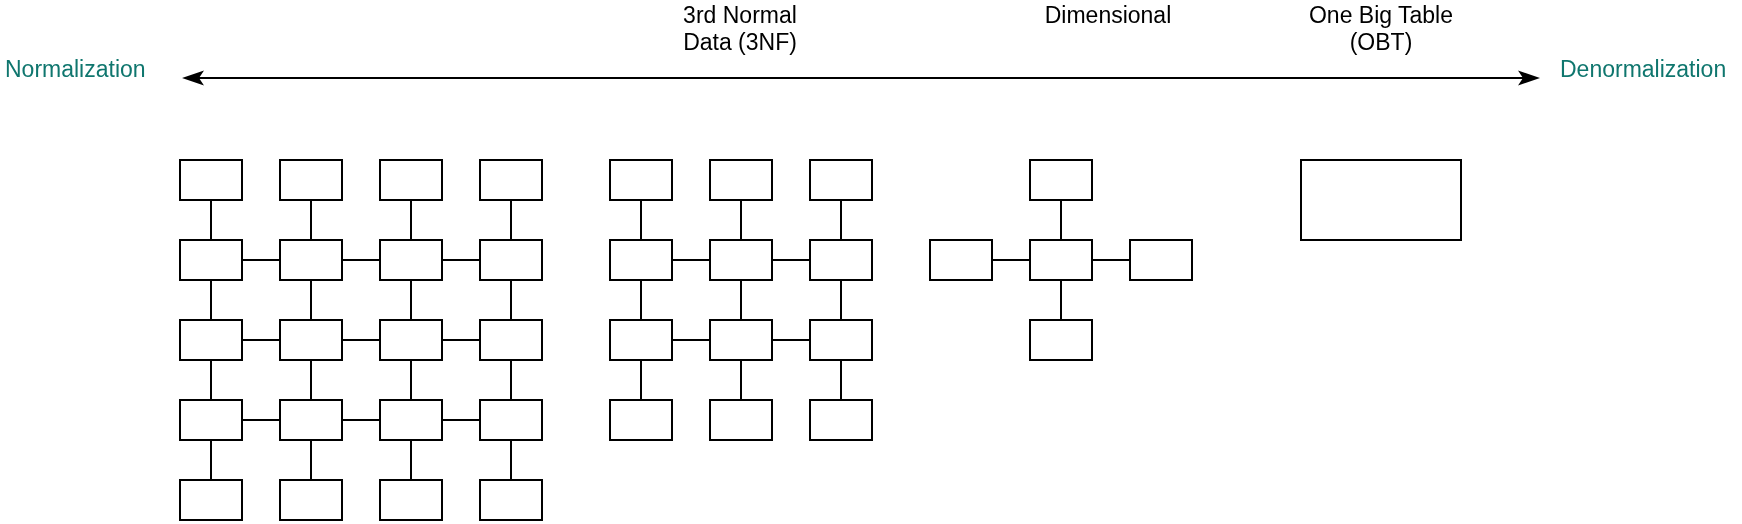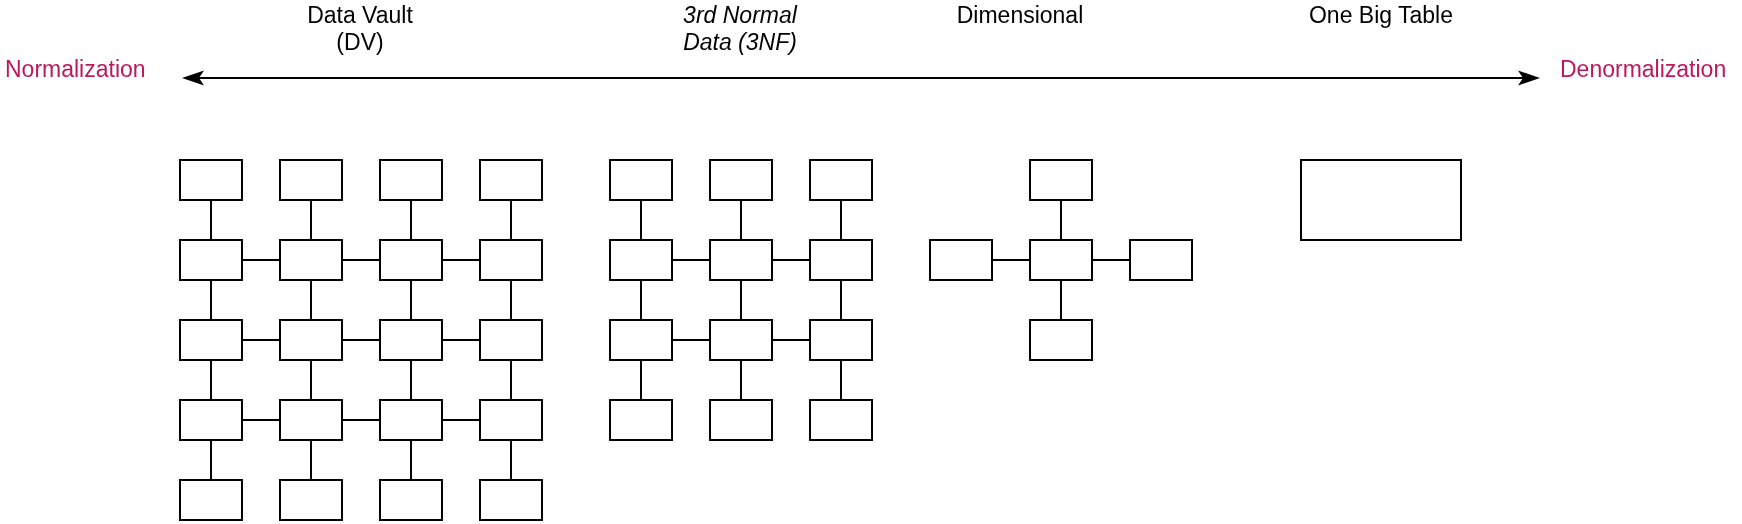--- a/index.html
+++ b/index.html
@@ -14,21 +14,21 @@
     background: #ffffff;
     overflow: hidden;
     font-family: "Liberation Sans", sans-serif;
     color: #000000;
   }
   .side-label {
     position: absolute;
     font-size: 23px;
     line-height: 27px;
     white-space: nowrap;
-    color: #be185d;
+    color: #0f766e;
   }
   .side-label.left  { left: 5px;    top: 56px; }
   .side-label.right { left: 1560px; top: 56px; text-align: right; }
   .cat-label {
     position: absolute;
     top: 2px;
     width: 320px;
     text-align: center;
     font-size: 23px;
     line-height: 27px;
@@ -45,36 +45,33 @@
 </style>
 </head>
 <body>
 
 <div class="canvas">
 
   <div class="side-label left">Normalization</div>
 
   <div class="side-label right">Denormalization</div>
 
-  <div class="cat-label" style="left: 200px;">
-    <div>Data Vault</div>
-    <div>(DV)</div>
-  </div>
 
-  <div class="cat-label" style="left: 580px; font-style: italic;">
+  <div class="cat-label" style="left: 580px;">
     <div>3rd Normal</div>
     <div>Data (3NF)</div>
   </div>
 
-  <div class="cat-label" style="left: 860px;">
+  <div class="cat-label" style="left: 948px;">
     <div>Dimensional</div>
   </div>
 
   <div class="cat-label" style="left: 1221px; text-align: center;">
     <div>One Big Table</div>
+    <div>(OBT)</div>
   </div>
 
   <svg id="diagram-svg" xmlns="http://www.w3.org/2000/svg" viewBox="0 0 1742 524">
       <line x1="211" y1="180" x2="211" y2="500" stroke="#000000" stroke-width="2"></line>
       <line x1="311" y1="180" x2="311" y2="500" stroke="#000000" stroke-width="2"></line>
       <line x1="411" y1="180" x2="411" y2="500" stroke="#000000" stroke-width="2"></line>
       <line x1="511" y1="180" x2="511" y2="500" stroke="#000000" stroke-width="2"></line>
       <line x1="211" y1="260" x2="511" y2="260" stroke="#000000" stroke-width="2"></line>
       <line x1="211" y1="340" x2="511" y2="340" stroke="#000000" stroke-width="2"></line>
       <line x1="211" y1="420" x2="511" y2="420" stroke="#000000" stroke-width="2"></line>

